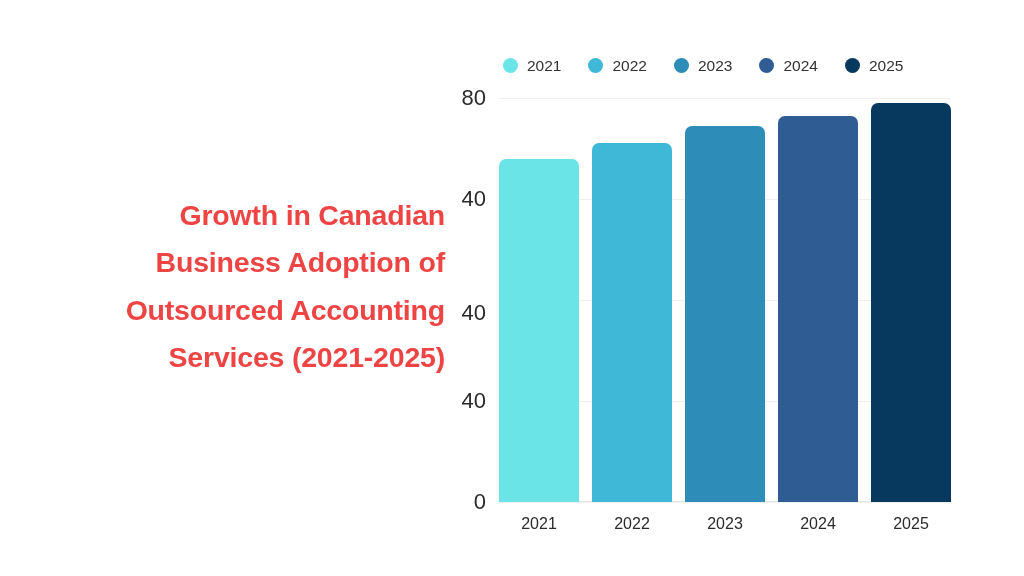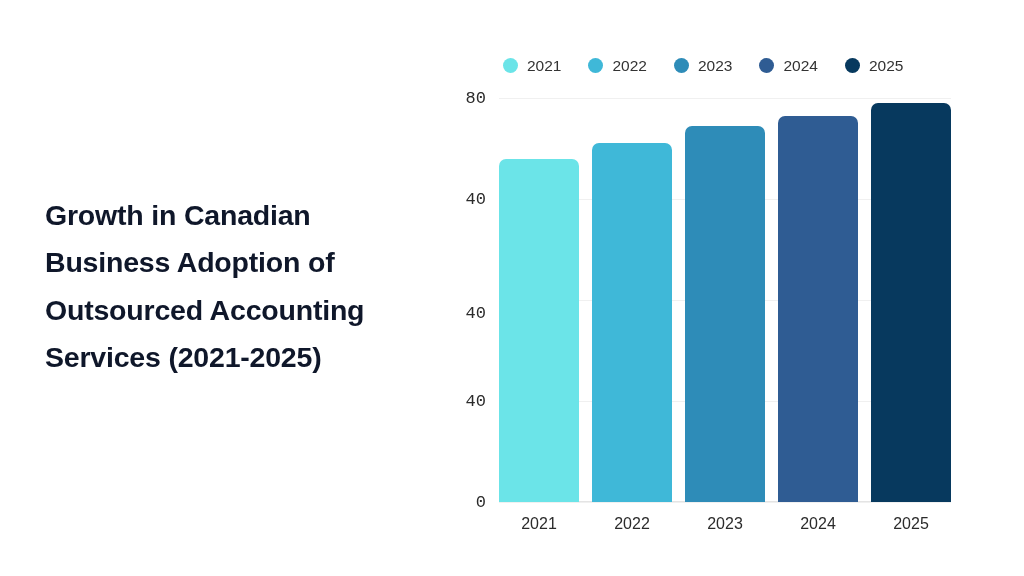--- a/index.html
+++ b/index.html
@@ -27,23 +27,24 @@
     left: 45px;
     top: 192px;
     width: 400px;
   }
   #chart-title {
     font-family: "Liberation Sans", sans-serif;
     font-size: 28.5px;
     font-weight: bold;
     line-height: 1.66;
     letter-spacing: -0.2px;
-    color: #0f172a;
+    color: #ef4444;
     margin: 0;
     white-space: pre-line;
+    text-align: right;
   }
 
   
   #chart-panel {
     position: absolute;
     left: 455px;
     top: 44px;
     width: 525px;
     height: 490px;
   }
@@ -100,23 +101,23 @@
     width: 100%;
     height: 1px;
     background: #e4e4e4;
   }
 
   .ytick {
     position: absolute;
     right: 100%;
     margin-right: 13px;
     transform: translateY(-50%);
-    font-size: 17px;
+    font-size: 22px;
     color: #2b2b2b;
-    font-family: Liberation Mono, monospace;
+    font-family: Liberation Sans, sans-serif;
     white-space: nowrap;
   }
 
   #bars {
     position: absolute;
     left: 0;
     bottom: 0;
     width: 100%;
     height: 100%;
     display: flex;

